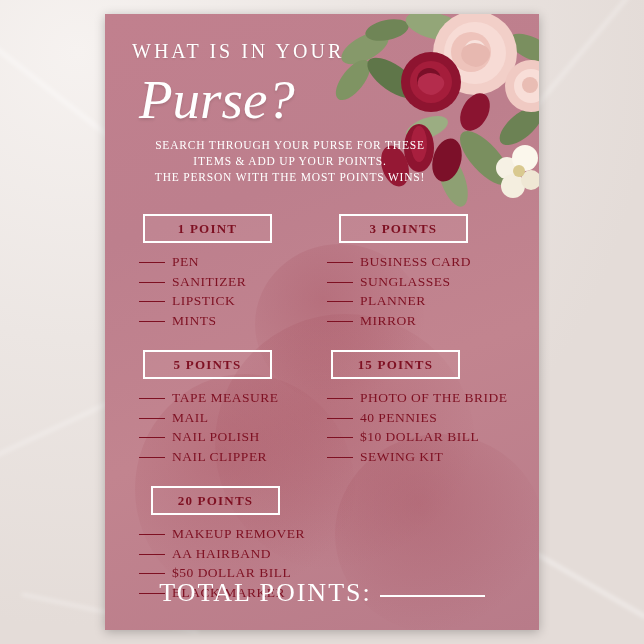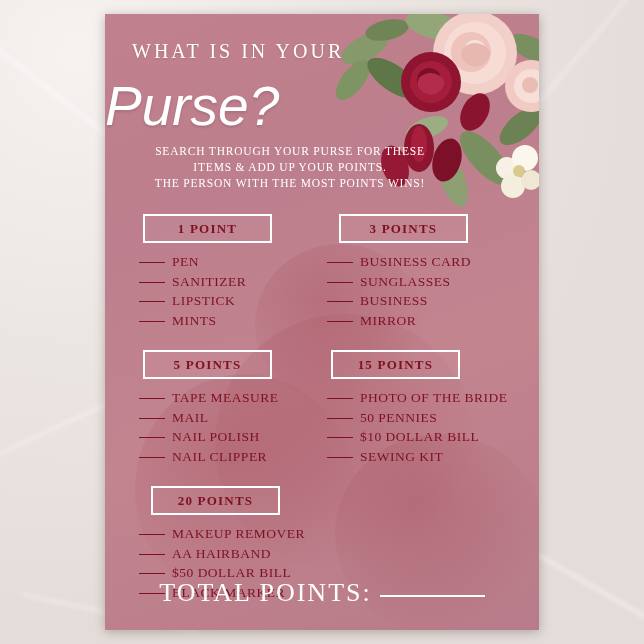--- a/index.html
+++ b/index.html
@@ -77,26 +77,27 @@
   }
   #title-line1 {
     font-family: "Liberation Serif", serif;
     letter-spacing: 3px;
     font-size: 20px;
     text-align: left;
     padding-left: 27px;
     text-shadow: 0 1px 2px rgba(0,0,0,0.12);
   }
   #title-script {
-    font-family: Liberation Sans, sans-serif;
+    font-family: Liberation Serif, serif;
     font-style: italic;
     font-size: 55px;
     line-height: 58px;
-    margin-top: 14px;
+    margin-top: 8px;
     text-align: left;
+    padding-left: 34px;
     font-weight: normal;
     text-shadow: 0 2px 3px rgba(0,0,0,0.12);
   }
   #subtitle {
     margin-top: 8px;
     font-size: 11.5px;
     letter-spacing: 0.8px;
     line-height: 16px;
     padding: 0 16px;
   }
@@ -264,41 +265,41 @@
           <li><span class="blank"></span><span>LIPSTICK</span></li>
           <li><span class="blank"></span><span>MINTS</span></li>
         </ul>
       </div>
 
       <div class="block right">
         <div class="pill">3 POINTS</div>
         <ul class="items">
           <li><span class="blank"></span><span>BUSINESS CARD</span></li>
           <li><span class="blank"></span><span>SUNGLASSES</span></li>
-          <li><span class="blank"></span><span>BUSINESS</span></li>
+          <li><span class="blank"></span><span>PLANNER</span></li>
           <li><span class="blank"></span><span>MIRROR</span></li>
         </ul>
       </div>
 
       <div class="block left">
         <div class="pill">5 POINTS</div>
         <ul class="items">
           <li><span class="blank"></span><span>TAPE MEASURE</span></li>
           <li><span class="blank"></span><span>MAIL</span></li>
           <li><span class="blank"></span><span>NAIL POLISH</span></li>
           <li><span class="blank"></span><span>NAIL CLIPPER</span></li>
         </ul>
       </div>
 
 
       <div class="block left">
         <div class="pill">15 POINTS</div>
         <ul class="items">
           <li><span class="blank"></span><span>PHOTO OF THE BRIDE</span></li>
-          <li><span class="blank"></span><span>50 PENNIES</span></li>
+          <li><span class="blank"></span><span>40 PENNIES</span></li>
           <li><span class="blank"></span><span>$10 DOLLAR BILL</span></li>
           <li><span class="blank"></span><span>SEWING KIT</span></li>
         </ul>
       </div>
 
       <div class="block right">
         <div class="pill">20 POINTS</div>
         <ul class="items">
           <li><span class="blank"></span><span>MAKEUP REMOVER</span></li>
           <li><span class="blank"></span><span>AA HAIRBAND</span></li>

